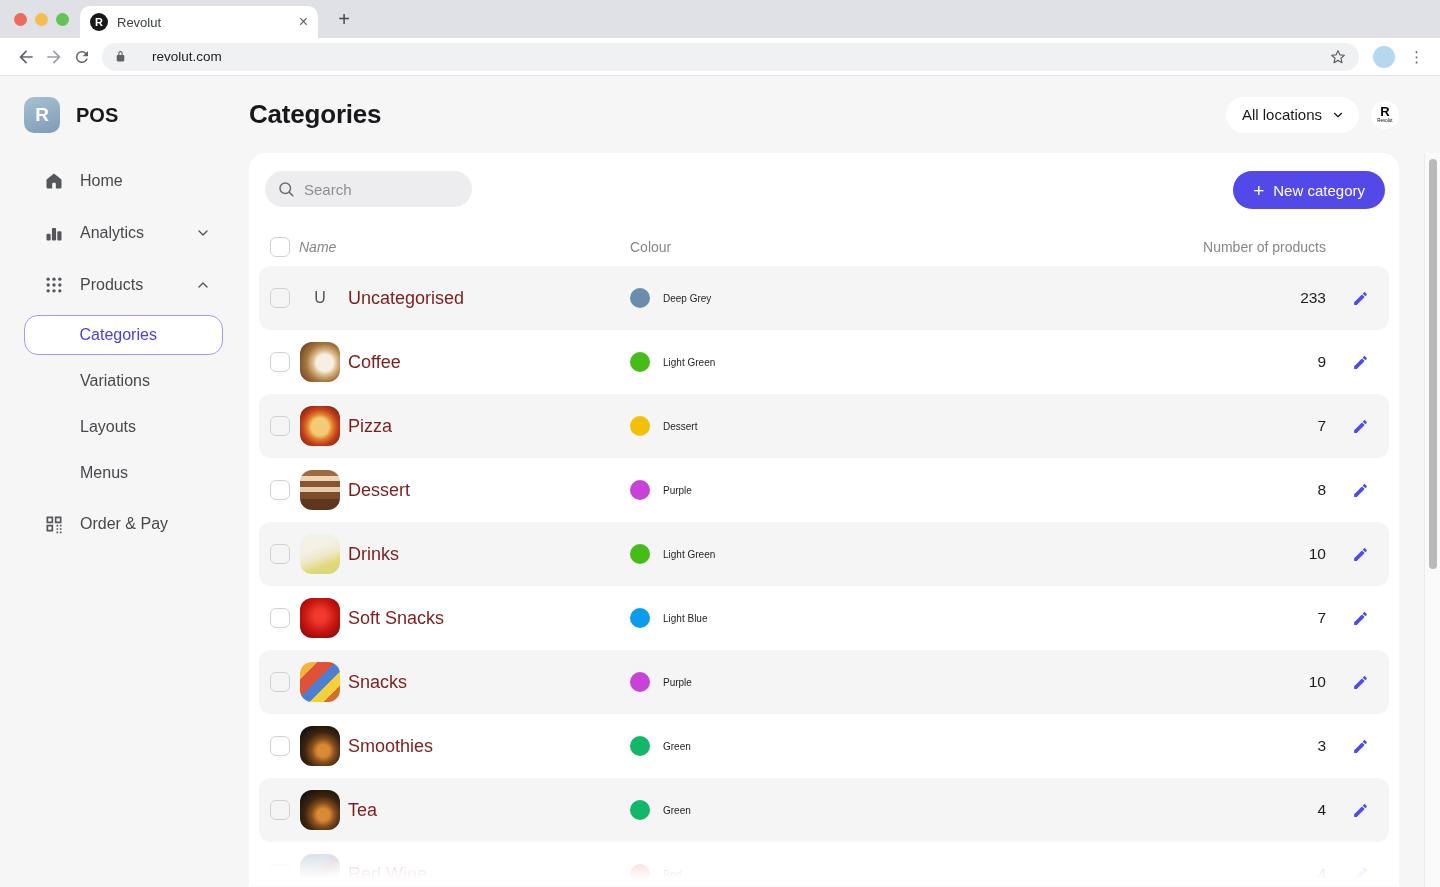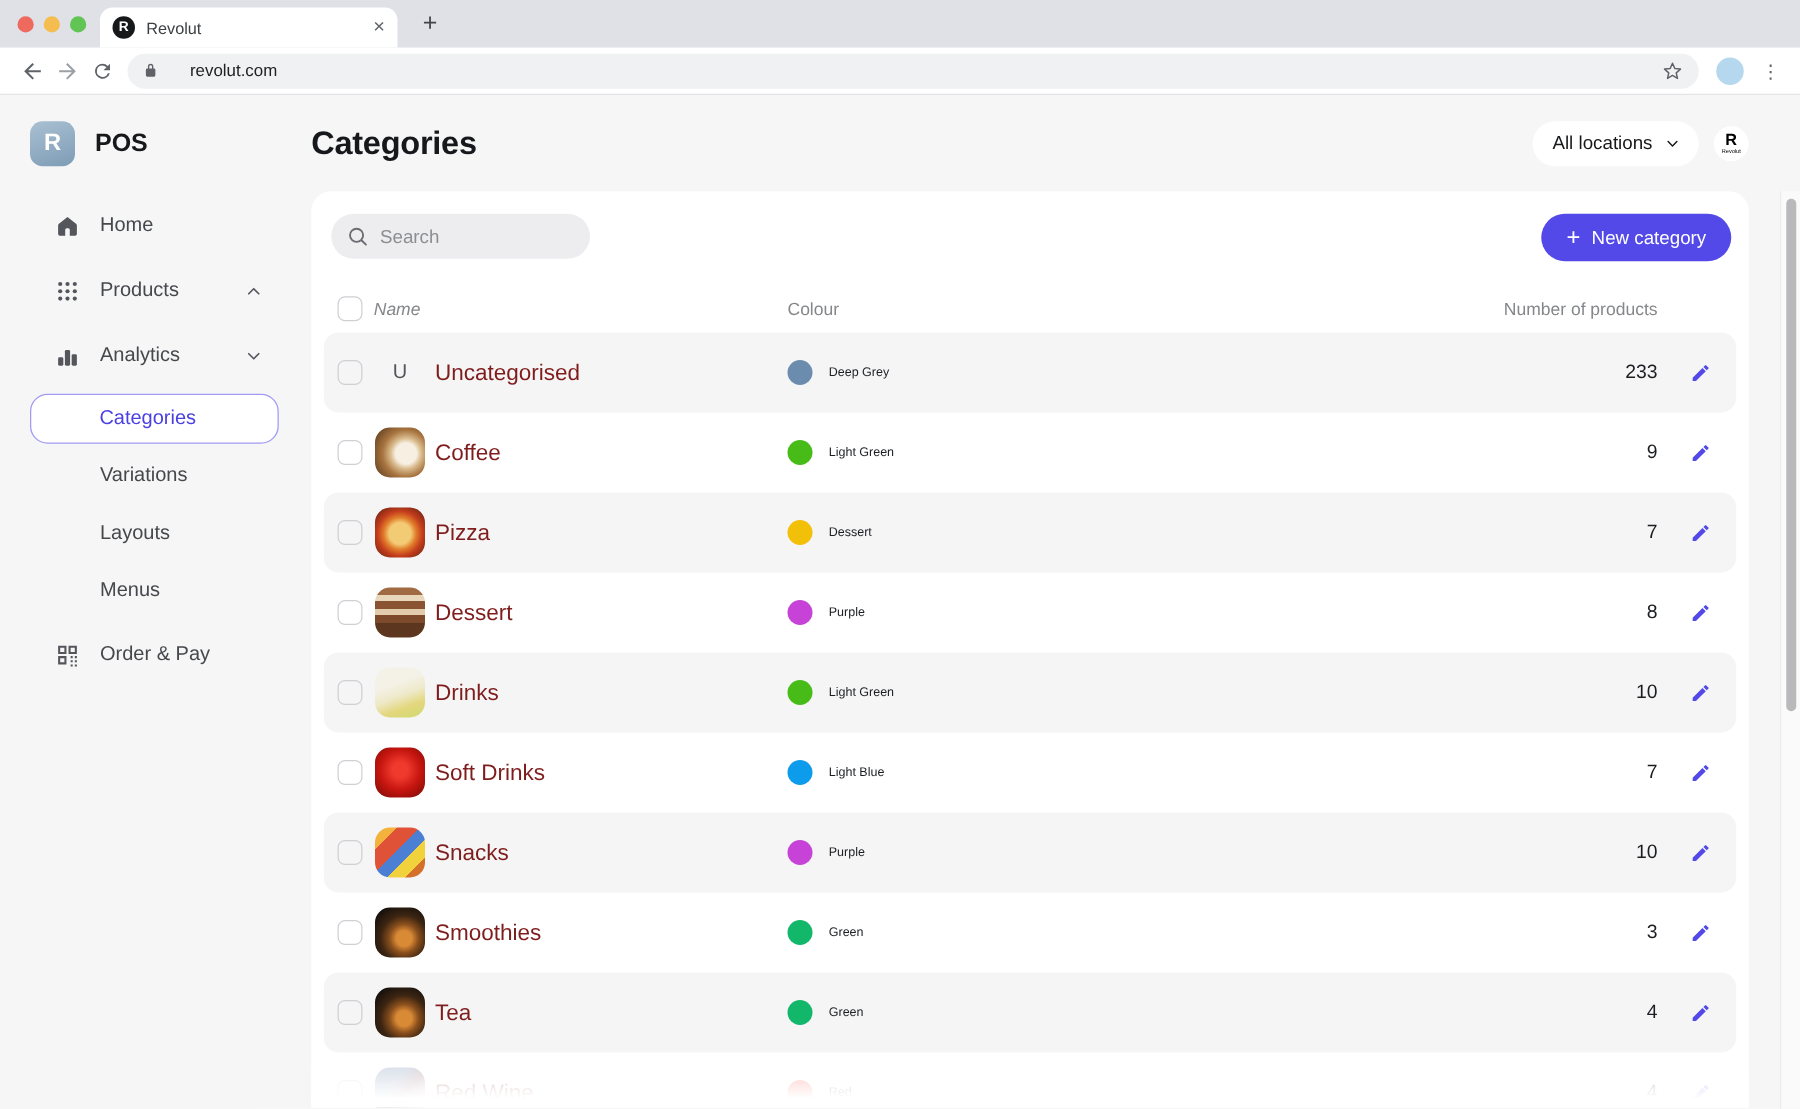--- a/index.html
+++ b/index.html
@@ -172,53 +172,53 @@
         <span class="icn">
           <svg viewBox="0 0 24 24" width="20" height="20" fill="#54565c">
               <path d="M12 3 3.8 9.6c-.5.4-.8 1-.8 1.6v8.3C3 20.3 3.7 21 4.5 21H9.8v-5.5c0-.8.7-1.5 1.5-1.5h1.4c.8 0 1.5.7 1.5 1.5V21h5.3c.8 0 1.5-.7 1.5-1.5v-8.3c0-.6-.3-1.2-.8-1.6L12 3z"></path>
             </svg>
         </span>
         <span>Home</span>
       </div>
       <div class="nav-item">
         <span class="icn">
           <svg viewBox="0 0 24 24" width="20" height="20" fill="#54565c">
+              <rect x="3" y="13" width="5" height="8" rx="1.3"></rect>
+              <rect x="9.5" y="6" width="5" height="15" rx="1.3"></rect>
+              <rect x="16" y="10" width="5" height="11" rx="1.3"></rect>
+            </svg>
+        </span>
+        <span>Analytics</span>
+        <span class="chev">
+          <svg viewBox="0 0 24 24" width="16" height="16" fill="none" stroke="#54565c" stroke-width="2" stroke-linecap="round" stroke-linejoin="round">
+              <path d="M6 9l6 6 6-6"></path>
+            </svg>
+        </span>
+      </div>
+      <div class="nav-item">
+        <span class="icn">
+          <svg viewBox="0 0 24 24" width="20" height="20" fill="#54565c">
               <circle cx="5" cy="5" r="2"></circle>
               <circle cx="12" cy="5" r="2"></circle>
               <circle cx="19" cy="5" r="2"></circle>
               <circle cx="5" cy="12" r="2"></circle>
               <circle cx="12" cy="12" r="2"></circle>
               <circle cx="19" cy="12" r="2"></circle>
               <circle cx="5" cy="19" r="2"></circle>
               <circle cx="12" cy="19" r="2"></circle>
               <circle cx="19" cy="19" r="2"></circle>
             </svg>
         </span>
         <span>Products</span>
         <span class="chev">
           <svg viewBox="0 0 24 24" width="16" height="16" fill="none" stroke="#54565c" stroke-width="2" stroke-linecap="round" stroke-linejoin="round">
               <path d="M6 15l6-6 6 6"></path>
             </svg>
         </span>
       </div>
-      <div class="nav-item">
-        <span class="icn">
-          <svg viewBox="0 0 24 24" width="20" height="20" fill="#54565c">
-              <rect x="3" y="13" width="5" height="8" rx="1.3"></rect>
-              <rect x="9.5" y="6" width="5" height="15" rx="1.3"></rect>
-              <rect x="16" y="10" width="5" height="11" rx="1.3"></rect>
-            </svg>
-        </span>
-        <span>Analytics</span>
-        <span class="chev">
-          <svg viewBox="0 0 24 24" width="16" height="16" fill="none" stroke="#54565c" stroke-width="2" stroke-linecap="round" stroke-linejoin="round">
-              <path d="M6 9l6 6 6-6"></path>
-            </svg>
-        </span>
-      </div>
 
       <div class="subnav-item selected">
         <span>Categories</span>
       </div>
       <div class="subnav-item">
         <span>Variations</span>
       </div>
       <div class="subnav-item">
         <span>Layouts</span>
       </div>
@@ -340,21 +340,21 @@
     <span class="count">10</span>
     <button class="edit-btn">
       <svg viewBox="0 0 24 24" width="17" height="17" fill="#5349e8">
                 <path d="M3 17.25V21h3.75L17.81 9.94l-3.75-3.75L3 17.25zM20.71 7.04a1 1 0 0 0 0-1.41l-2.34-2.34a1 1 0 0 0-1.41 0l-1.83 1.83 3.75 3.75 1.83-1.83z"></path>
               </svg>
     </button>
   </div>
           <div class="row">
     <div class="checkbox"></div>
     <div class="thumb thumb-soft"></div>
-    <span class="name">Soft Drinks</span>
+    <span class="name">Soft Snacks</span>
     <span class="dot" style="background: rgb(13, 156, 235);"></span>
     <span class="colour-label">Light Blue</span>
     <span class="count">7</span>
     <button class="edit-btn">
       <svg viewBox="0 0 24 24" width="17" height="17" fill="#5349e8">
                 <path d="M3 17.25V21h3.75L17.81 9.94l-3.75-3.75L3 17.25zM20.71 7.04a1 1 0 0 0 0-1.41l-2.34-2.34a1 1 0 0 0-1.41 0l-1.83 1.83 3.75 3.75 1.83-1.83z"></path>
               </svg>
     </button>
   </div>
           <div class="row grey">

